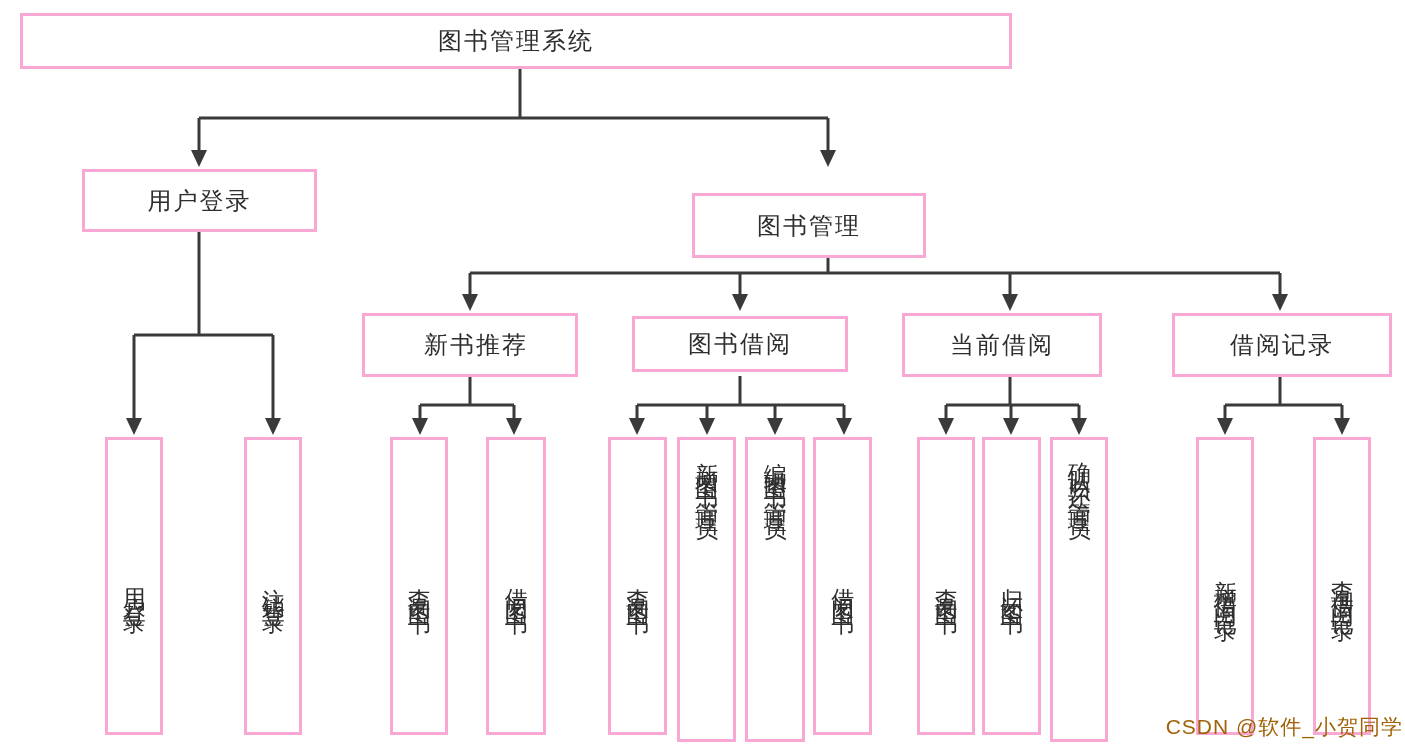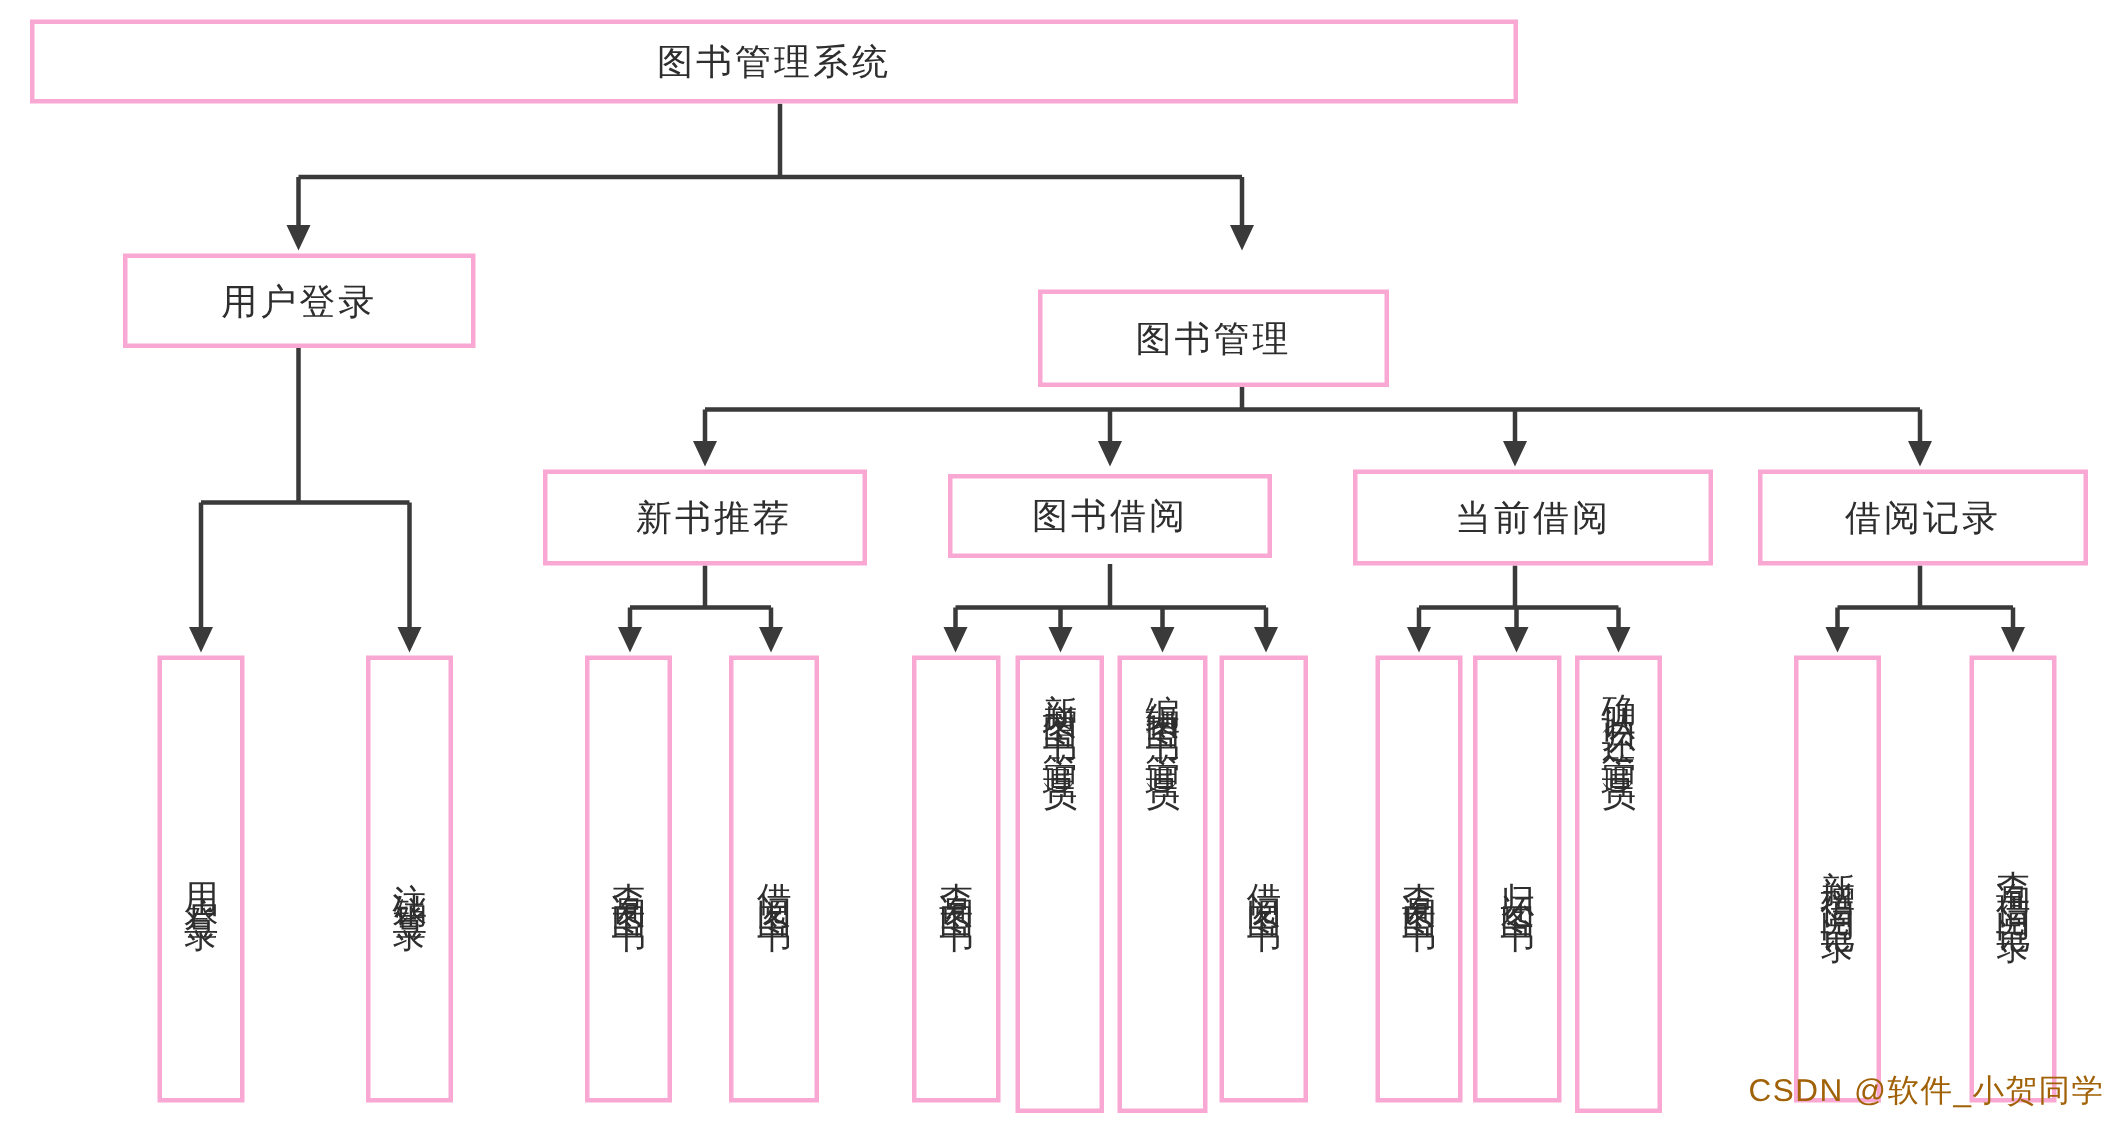--- a/index.html
+++ b/index.html
@@ -124,21 +124,21 @@
   <div class="box" style="left:692px;top:169px;width:234px;height:65px;margin-top:24px;">
     <span class="hlabel">图书管理</span>
   </div>
 
   <div class="box" style="left:362px;top:313px;width:216px;height:64px;padding-left:12px;">
     <span class="hlabel">新书推荐</span>
   </div>
   <div class="box" style="left:632px;top:316px;width:216px;height:56px;justify-content:center;">
     <span class="hlabel">图书借阅</span>
   </div>
-  <div class="box" style="left:902px;top:313px;width:240px;height:64px;">
+  <div class="box" style="left:902px;top:313px;width:200px;height:64px;">
     <span class="hlabel">当前借阅</span>
   </div>
   <div class="box" style="left:1172px;top:313px;width:220px;height:64px;">
     <span class="hlabel">借阅记录</span>
   </div>
 
   <div class="box vbox" style="left:105px;top:437px;width:58px;height:298px;">
     <span class="vlabel">用户登录</span>
   </div>
   <div class="box vbox" style="left:244px;top:437px;width:58px;height:298px;">

